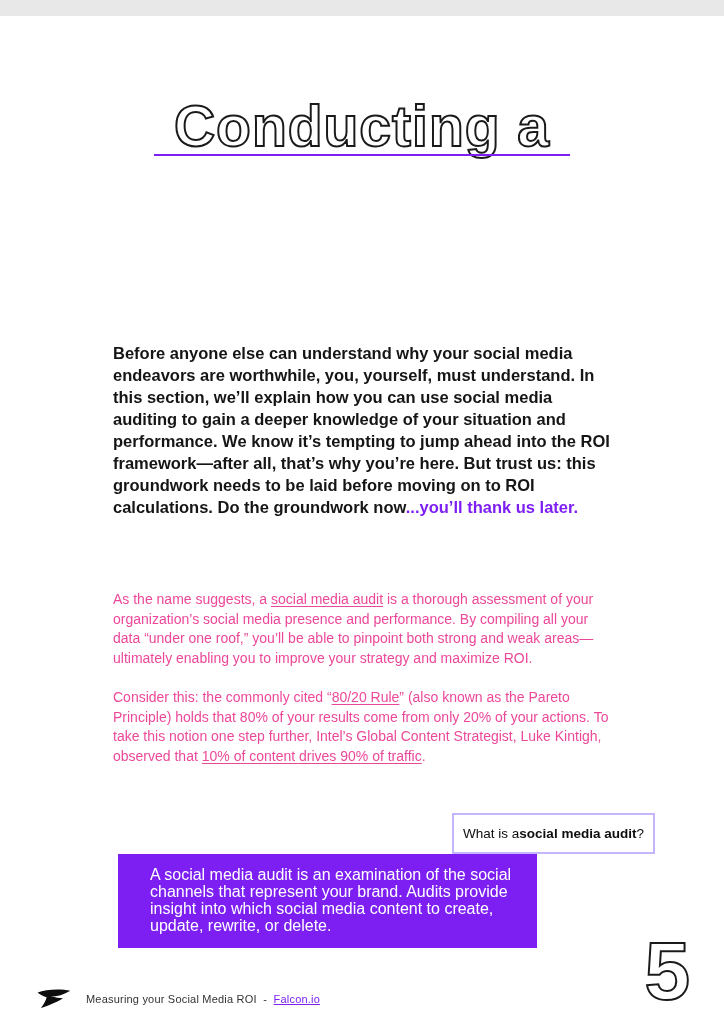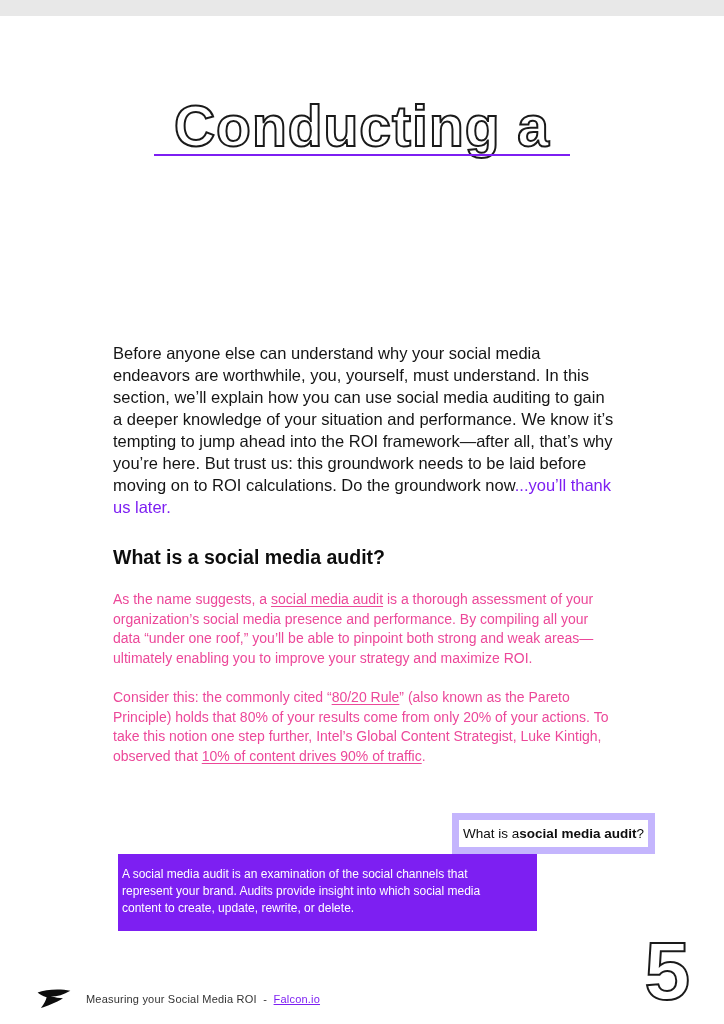--- a/index.html
+++ b/index.html
@@ -34,52 +34,53 @@
   .title-line.underlined .tl-inner::after{
     content:"";
     position:absolute;left:-14px;right:-14px;bottom:9px;
     height:2px;background:var(--accent);
   }
   
   .intro{
     position:absolute;left:113px;top:326px;width:505px;
     font-size:16.5px;line-height:22px;
     color:#151515;
+    font-weight:bold;
   }
   .accent-text{color:var(--accent);}
   
   .section-heading{
     position:absolute;left:113px;top:530px;
     font-size:19.5px;font-weight:700;color:#0d0d0d;
   }
   .body-para{
     position:absolute;left:113px;width:505px;
     font-size:14px;line-height:19.5px;color:#ec4899;
   }
   .para1{top:574px;}
   .para2{top:672px;}
   .text-link{
     color:inherit;text-decoration:underline;cursor:pointer;
     text-underline-offset:2px;
   }
   
   .callout{
     position:absolute;left:452px;top:797px;width:203px;height:41px;
-    background:#ffffff;border:7px solid #c4b5fd;
+    background:#ffffff;border:2px solid #c4b5fd;
     display:flex;align-items:center;justify-content:center;
     font-size:13.5px;color:#0d0d0d;
     z-index:2;
   }
   .callout b{font-weight:700;}
   .purple-box{
     position:absolute;left:118px;top:838px;width:419px;
     background:var(--box-bg);
     color:#ffffff;
-    padding:12px 16px 14px 4px;
-    font-size:12px;line-height:17px;
+    padding:12px 16px 14px 32px;
+    font-size:16px;line-height:17px;
     z-index:1;
   }
   
   .footer{
     position:absolute;left:36px;bottom:30px;right:40px;
     display:flex;align-items:center;
   }
   .logo{width:36px;height:22px;display:block;}
   .logo svg{display:block;width:36px;height:22px;fill:#0d0d0d;}
   .footer-text{
@@ -104,21 +105,20 @@
 <div class="page">
 
   <div class="title-block">
     <span class="title-line underlined">
       <span class="tl-inner">Conducting a</span>
     </span>
   </div>
 
   <p class="intro"><span>Before anyone else can understand why your social media endeavors are worthwhile, you, yourself, must understand. In this section, we’ll explain how you can use social media auditing to gain a deeper knowledge of your situation and performance. We know it’s tempting to jump ahead into the ROI framework—after all, that’s why you’re here. But trust us: this groundwork needs to be laid before moving on to ROI calculations. Do the groundwork now</span><span class="accent-text">...you’ll thank us later.</span></p>
 
-  <h2 class="section-heading">What is a social media audit?</h2>
 
   <p class="body-para para1"><span>As the name suggests, a </span><a class="text-link">social media audit</a><span> is a thorough assessment of your organization’s social media presence and performance. By compiling all your data “under one roof,” you’ll be able to pinpoint both strong and weak areas—ultimately enabling you to improve your strategy and maximize ROI.</span></p>
 
   <p class="body-para para2"><span>Consider this: the commonly cited “</span><a class="text-link">80/20 Rule</a><span>” (also known as the Pareto Principle) holds that 80% of your results come from only 20% of your actions. To take this notion one step further, Intel’s Global Content Strategist, Luke Kintigh, observed that </span><a class="text-link">10% of content drives 90% of traffic</a><span>.</span></p>
 
   <div class="callout">
       <span>What is a </span>
       <b>social media audit</b>
       <span>?</span>
     </div>

